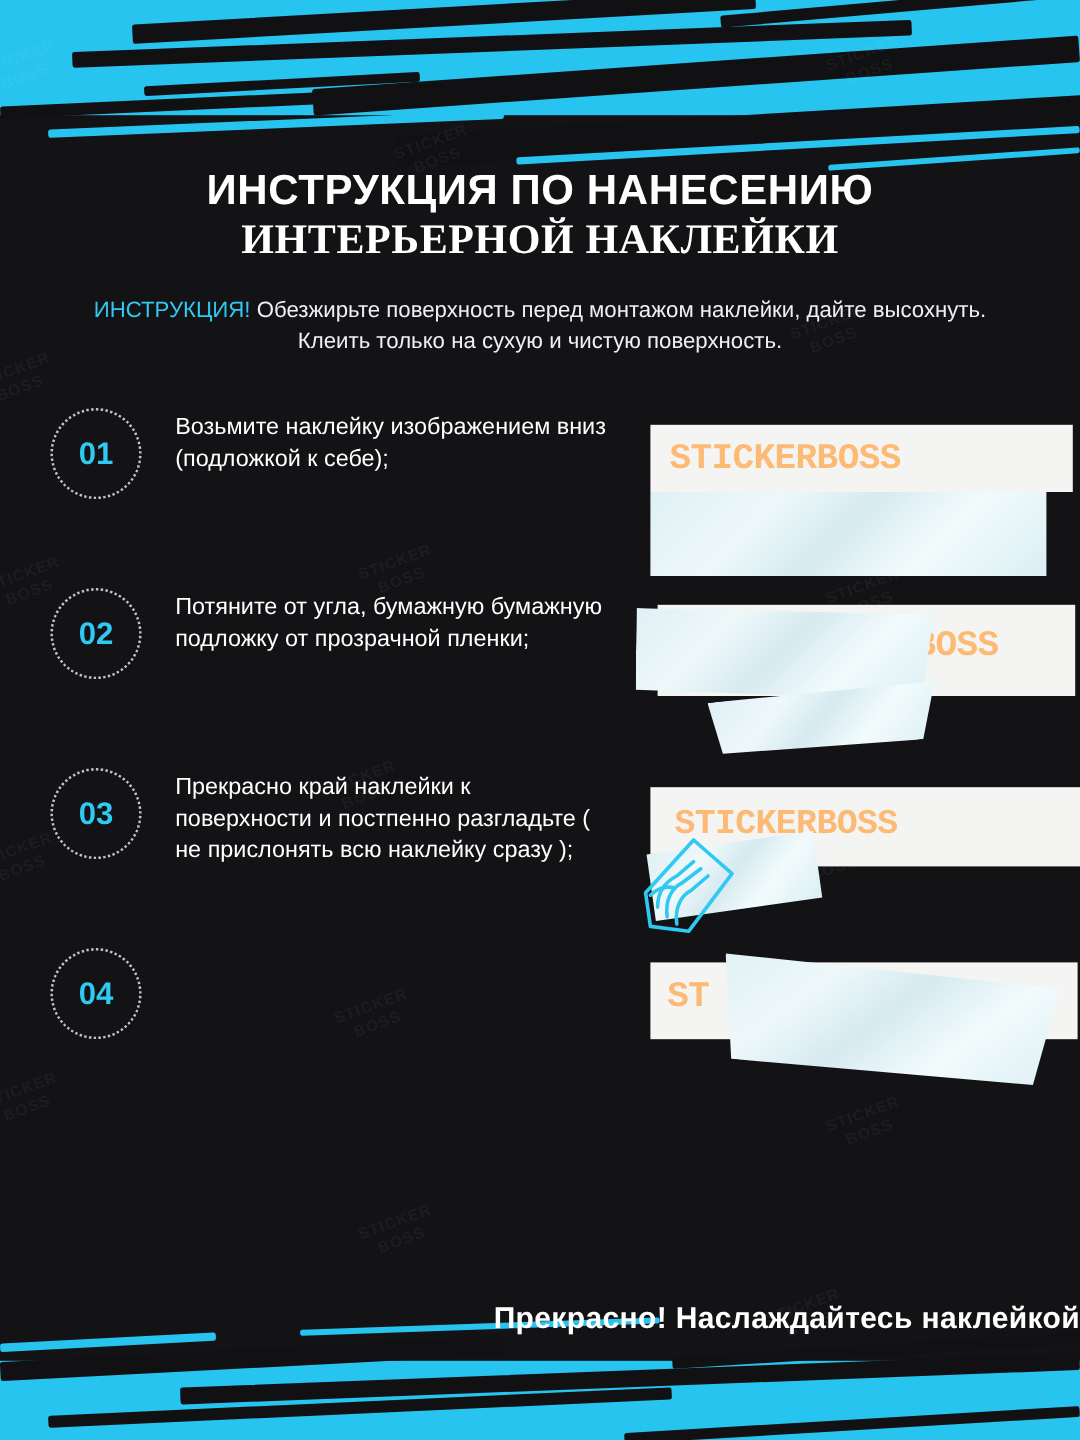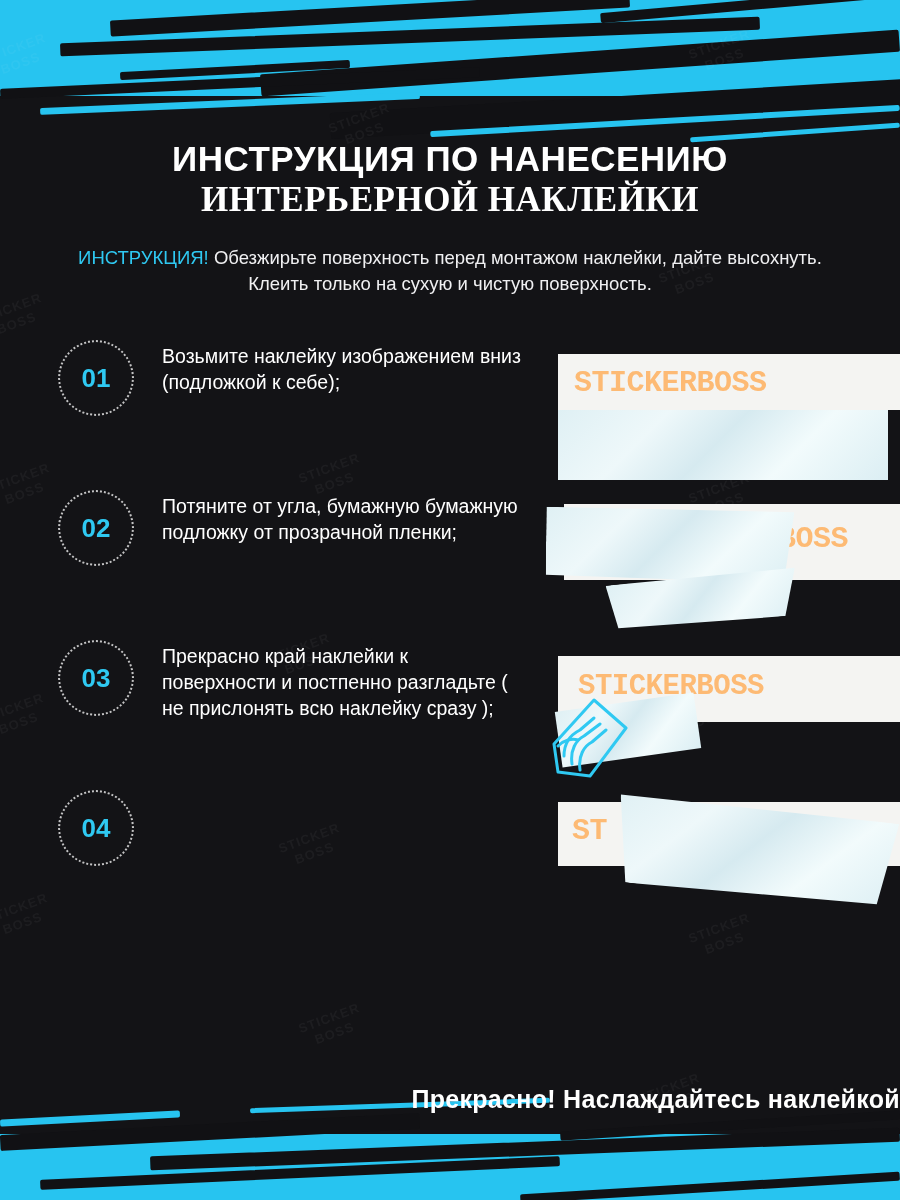--- a/index.html
+++ b/index.html
@@ -80,21 +80,21 @@
     font-weight: 700;
     font-size: 13px;
     letter-spacing: 1px;
     line-height: 1.25;
     text-align: center;
     transform: rotate(-20deg);
     white-space: pre;
   }
 
   
-  .content { position: relative; z-index: 5; padding: 0 56px; }
+  .content { position: relative; z-index: 5; padding: 0 40px; }
 
   .title {
     margin-top: 138px;
     text-align: center;
     color: #ffffff;
     font-size: 35px;
     font-weight: 800;
     line-height: 1.18;
     letter-spacing: 0.5px;
   }

